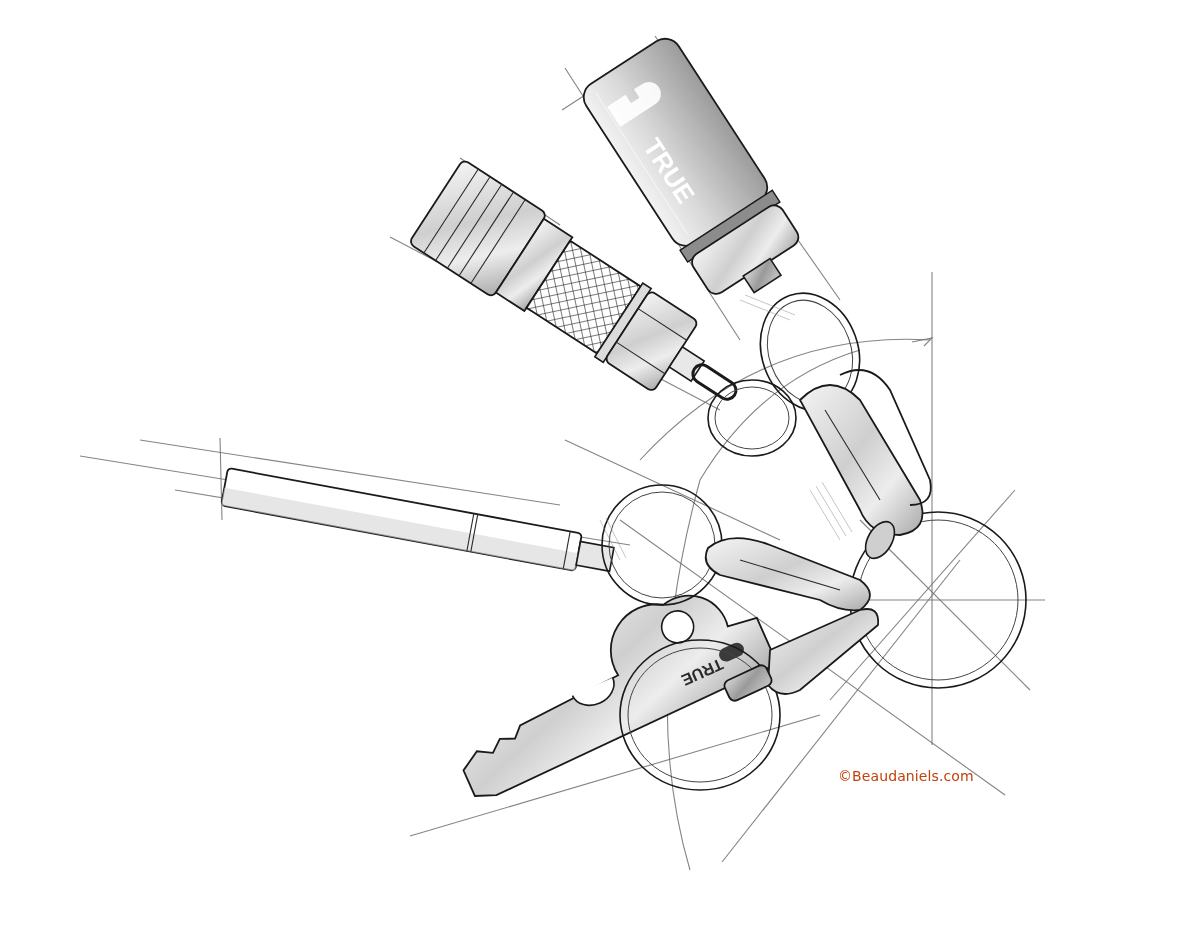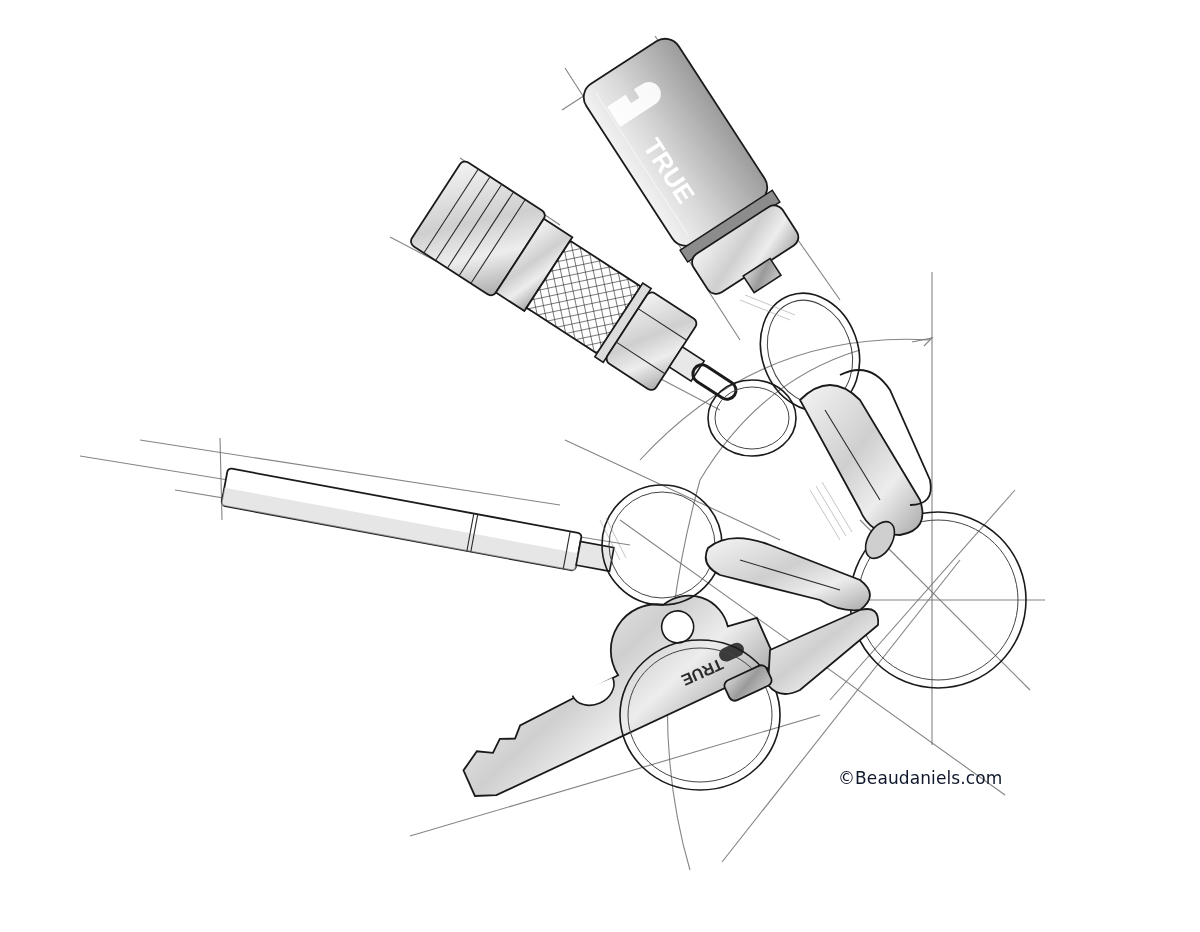--- a/index.html
+++ b/index.html
@@ -7,21 +7,21 @@
   #canvas { position: absolute; left: 0; top: 0; width: 1200px; height: 932px; }
   .cons { stroke: #6e6e6e; stroke-width: 1.1; fill: none; opacity: .85; }
   .ink-thin { stroke: #2a2a2a; stroke-width: 1.1; fill: none; }
   .hatch { stroke: #888; stroke-width: .8; opacity: .6; }
   .ring { fill: none; stroke: #1a1a1a; stroke-width: 1.6; }
   .ring-inner { fill: none; stroke: #444; stroke-width: 1; }
   .brand { fill: #ffffff; font-family: "Liberation Sans", sans-serif; font-weight: bold; }
   .brand-dark { fill: #2a2a2a; font-family: "Liberation Sans", sans-serif; font-weight: bold; }
   .watermark {
     position: absolute; left: 838px; top: 768px;
-    font-family: "DejaVu Sans", sans-serif; font-size: 17px; color: #0f172a;
+    font-family: "DejaVu Sans", sans-serif; font-size: 14px; color: #c2410c;
     letter-spacing: 0.1px;
   }
 </style>
 </head>
 <body>
 
 <svg id="canvas" viewBox="0 0 1200 932" xmlns="http://www.w3.org/2000/svg">
   <defs>
     <linearGradient id="metalGrad" x1="0" y1="0" x2="1" y2="1">
       <stop offset="0" stop-color="#f4f4f4"></stop>

